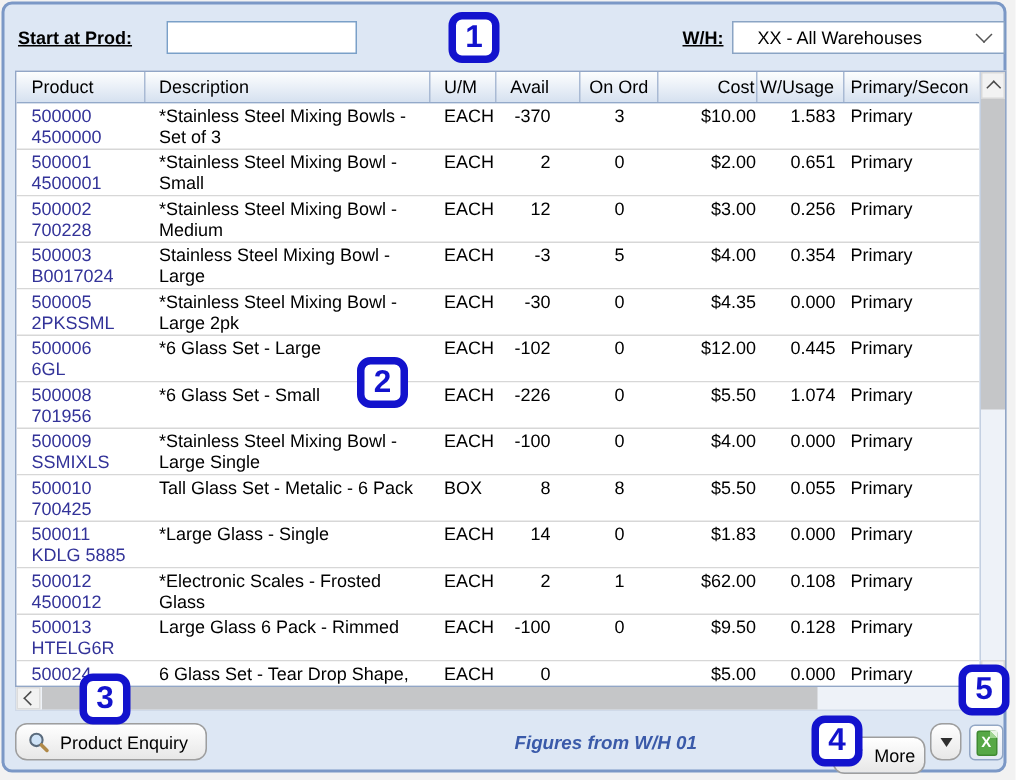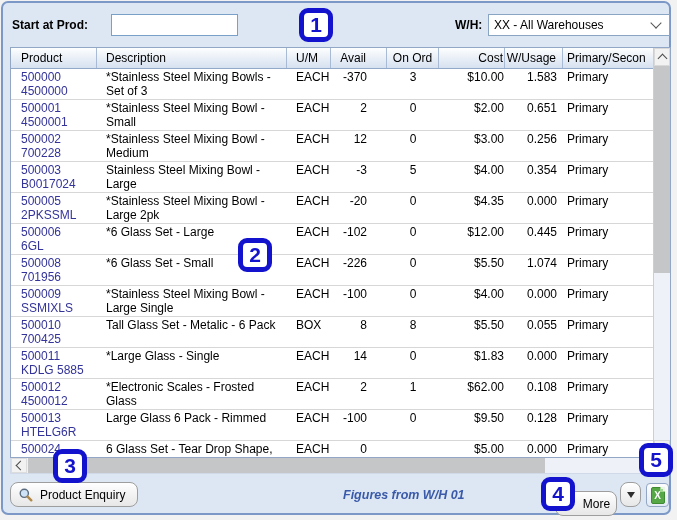--- a/index.html
+++ b/index.html
@@ -1,24 +1,24 @@
 <!DOCTYPE html>
 <html><head>
 <meta charset="utf-8">
 <style>
   html,body{margin:0;padding:0;}
   body{width:677px;height:520px;background:#f2f2f2;font-family:"Liberation Sans","DejaVu Sans",sans-serif;position:relative;overflow:hidden;}
   .screen{position:absolute;left:0;top:0;width:677px;height:520px;}
   .panel{position:absolute;left:1px;top:1px;width:670px;height:514px;background:#dde7f4;border:2px solid #7b98c6;border-radius:7px;box-sizing:border-box;}
 
   
-  .lbl{position:absolute;font-size:12px;font-weight:bold;color:#000;}
+  .lbl{position:absolute;font-size:12px;font-weight:bold;color:#000;text-decoration:underline;}
   .start-input{position:absolute;left:108px;top:11px;width:119px;height:20px;border:1px solid #7aa0c8;background:#fff;font-size:12px;padding:0 3px;box-sizing:content-box;}
   .wh-combo{position:absolute;left:485px;top:11px;width:182px;height:22px;background:#fff;border:1px solid #8aa4c4;box-sizing:border-box;display:flex;align-items:center;cursor:default;}
-  .wh-combo .val{flex:1;font-size:12px;padding-left:5px;color:#000;white-space:nowrap;overflow:hidden;}
+  .wh-combo .val{flex:1;font-size:12px;padding-left:16px;color:#000;white-space:nowrap;overflow:hidden;}
   .chev{display:inline-block;width:7px;height:7px;border-right:1.6px solid #555;border-bottom:1.6px solid #555;transform:rotate(45deg);margin:-4px 9px 0 0;}
 
   
   .table-wrap{position:absolute;left:7px;top:44px;width:661px;height:411px;background:#fff;border:1px solid #92a6c6;box-sizing:border-box;overflow:hidden;}
   .grid-cols{display:grid;grid-template-columns:86px 190px 44px 56px 52px 66px 58px minmax(0,1fr);}
   .thead{position:absolute;left:0;top:0;right:17px;height:21px;background:linear-gradient(#fdfefe,#d6e1f0);border-bottom:1px solid #93a9c9;box-sizing:border-box;}
   .hcell{font-size:12px;color:#000;line-height:20px;border-right:1px solid #a9bad4;white-space:nowrap;overflow:hidden;box-sizing:border-box;}
   .tbody{position:absolute;left:0;top:21px;right:17px;bottom:0;overflow:hidden;}
   .trow{height:31px;box-sizing:border-box;border-bottom:1px solid #d7d7d7;background:#fff;}
   .cell{font-size:12px;color:#000;line-height:14px;padding-top:1px;overflow:hidden;box-sizing:border-box;}
@@ -134,21 +134,21 @@
             <div class="cell col5 ar">5</div>
             <div class="cell col6 ar">$4.00</div>
             <div class="cell col7 ar">0.354</div>
             <div class="cell col8">Primary</div>
           </div>
           <div class="trow grid-cols">
             <div class="cell col1">500005
 2PKSSML</div>
             <div class="cell col2">*Stainless Steel Mixing Bowl - Large 2pk</div>
             <div class="cell col3">EACH</div>
-            <div class="cell col4 ar">-20</div>
+            <div class="cell col4 ar">-30</div>
             <div class="cell col5 ar">0</div>
             <div class="cell col6 ar">$4.35</div>
             <div class="cell col7 ar">0.000</div>
             <div class="cell col8">Primary</div>
           </div>
           <div class="trow grid-cols">
             <div class="cell col1">500006
 6GL</div>
             <div class="cell col2">*6 Glass Set - Large</div>
             <div class="cell col3">EACH</div>

